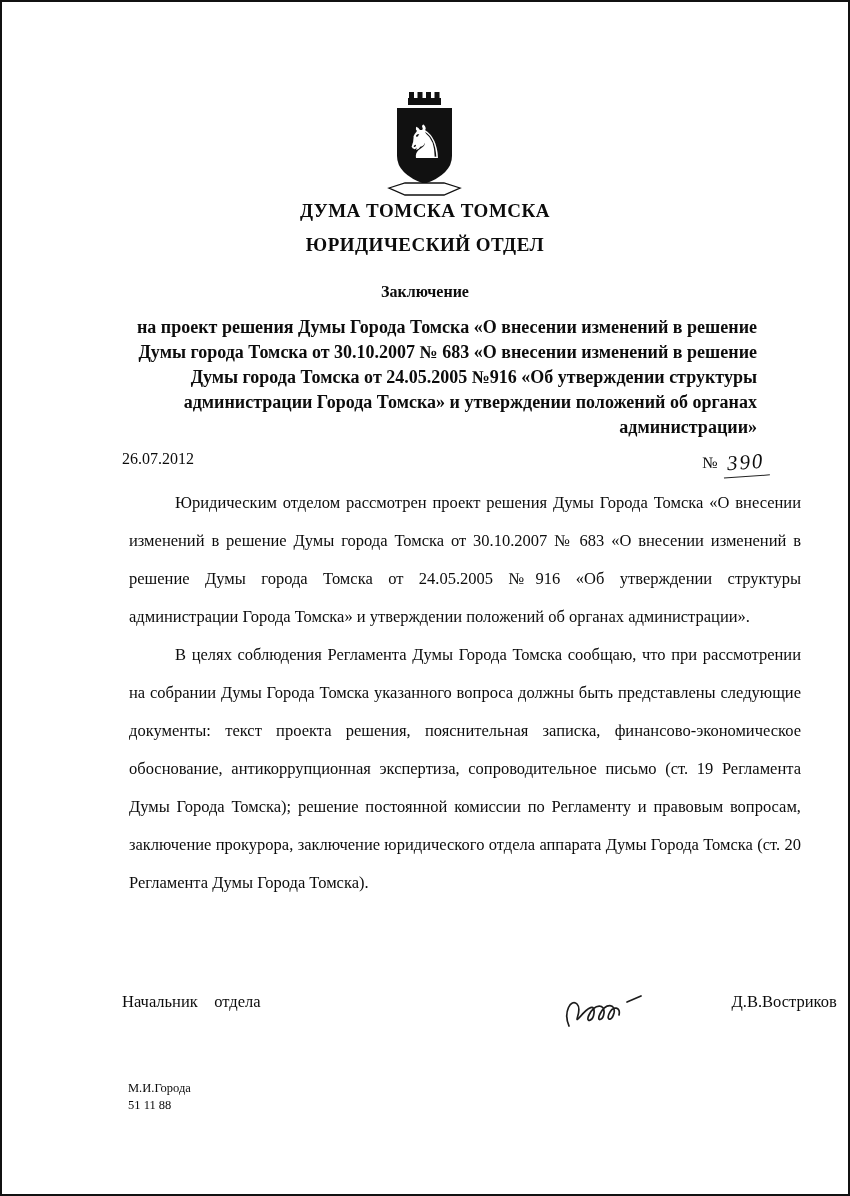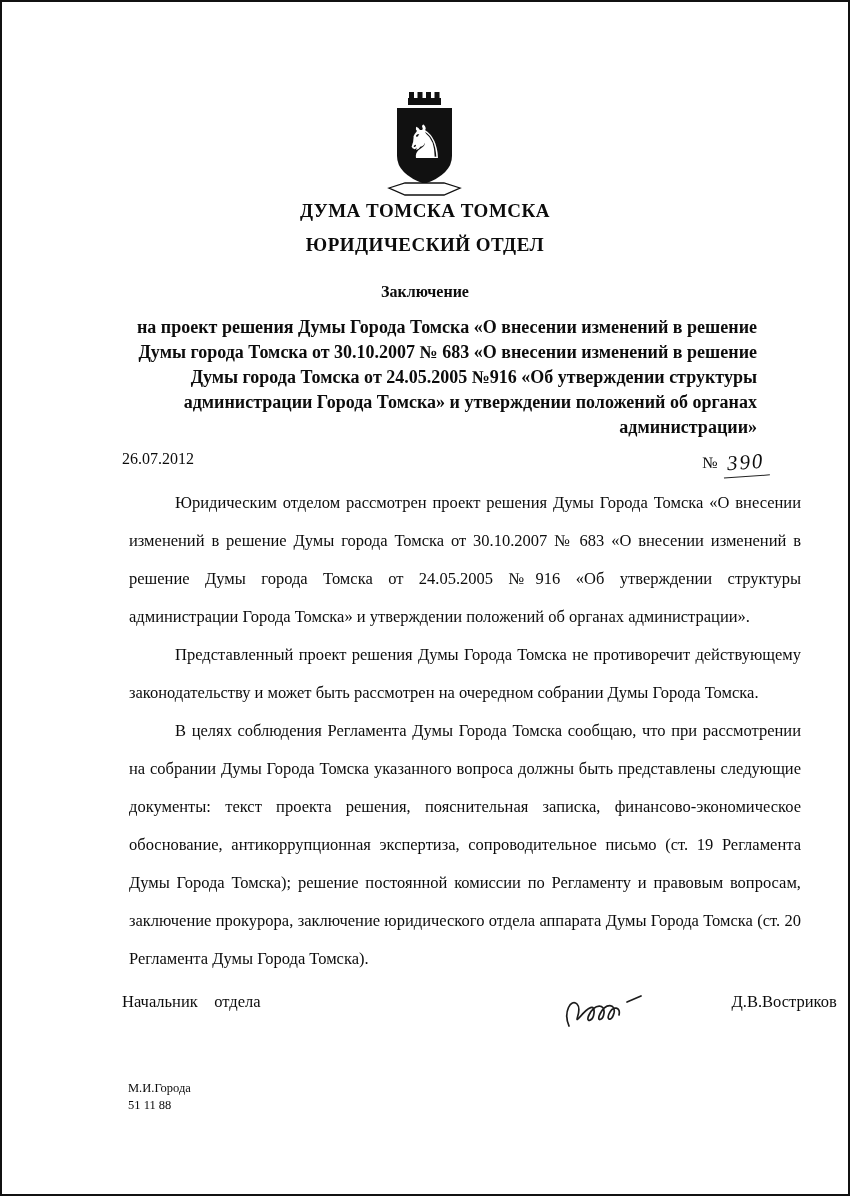--- a/index.html
+++ b/index.html
@@ -145,21 +145,20 @@
   <div class="meta-row">
     <span class="doc-date">26.07.2012</span>
     <span class="doc-number">
       <span class="num-label">№</span>
       <span class="num-value">390</span>
     </span>
   </div>
 
   <div class="body-text">
     <p>Юридическим отделом рассмотрен проект решения Думы Города Томска «О внесении изменений в решение Думы города Томска от 30.10.2007 № 683 «О внесении изменений в решение Думы города Томска от 24.05.2005 №916 «Об утверждении структуры администрации Города Томска» и утверждении положений об органах администрации».</p>
-    <p>Представленный проект решения Думы Города Томска не противоречит действующему законодательству и может быть рассмотрен на очередном собрании Думы Города Томска.</p>
     <p>В целях соблюдения Регламента Думы Города Томска сообщаю, что при рассмотрении на собрании Думы Города Томска указанного вопроса должны быть представлены следующие документы: текст проекта решения, пояснительная записка, финансово-экономическое обоснование, антикоррупционная экспертиза, сопроводительное письмо (ст. 19 Регламента Думы Города Томска); решение постоянной комиссии по Регламенту и правовым вопросам, заключение прокурора, заключение юридического отдела аппарата Думы Города Томска (ст. 20 Регламента Думы Города Томска).</p>
   </div>
 
   <div class="sign-row">
     <span class="sign-position">Начальник    отдела</span>
     <span class="sign-script">
       <svg width="92" height="42" viewBox="0 0 92 42">
         <path d="M8 34 C 2 20, 10 6, 16 12 C 22 18, 12 32, 18 26 C 28 14, 34 12, 33 21 C 32 30, 24 31, 28 23 C 34 11, 44 12, 43 21 C 42 29, 35 30, 39 22 C 45 10, 55 12, 53 21 C 51 29, 45 29, 48 22 C 52 13, 60 15, 58 23" fill="none" stroke="#1c1c1c" stroke-width="1.7" stroke-linecap="round"></path>
         <path d="M66 10 L 80 4" fill="none" stroke="#1c1c1c" stroke-width="1.7" stroke-linecap="round"></path>
       </svg>

